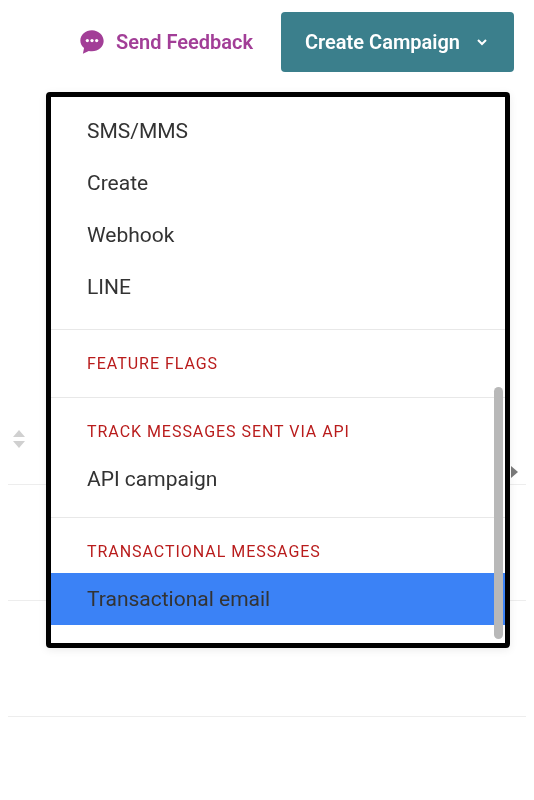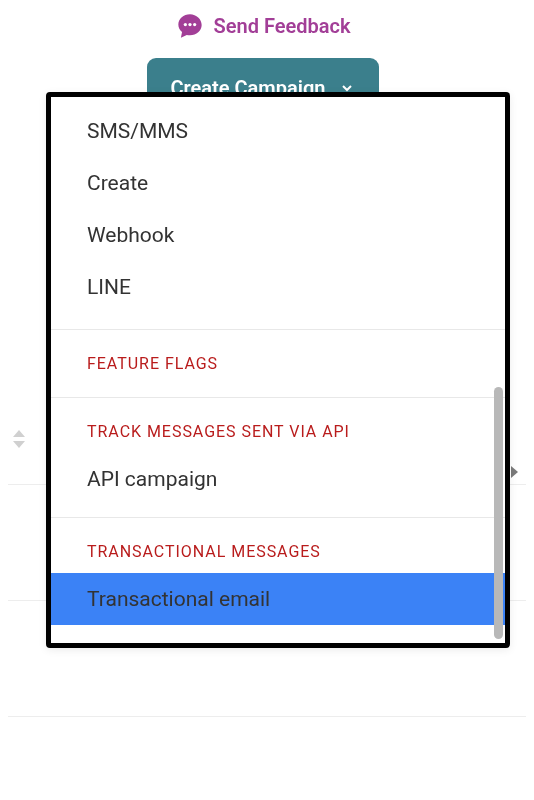--- a/index.html
+++ b/index.html
@@ -11,24 +11,23 @@
       font-family: -apple-system, BlinkMacSystemFont, "Segoe UI", Roboto, sans-serif;
       background: #ffffff;
       width: 534px;
       height: 800px;
       position: relative;
       overflow: hidden;
     }
     .header {
       display: flex;
       align-items: center;
-      gap: 18px;
+      gap: 28px;
       padding: 12px 20px 0 12px;
       justify-content: flex-end;
-      flex-direction: column;
     }
     .feedback-link {
       display: flex;
       align-items: center;
       gap: 10px;
       color: #a23e97;
       font-weight: 600;
       font-size: 20px;
       cursor: pointer;
     }
@@ -43,21 +42,21 @@
       width: 28px;
       height: 28px;
     }
     .create-button {
       background: #3b7f8c;
       color: #ffffff;
       border: none;
       padding: 18px 24px;
       font-size: 20px;
       font-weight: 600;
-      border-radius: 9px;
+      border-radius: 4px;
       display: flex;
       align-items: center;
       gap: 14px;
       cursor: pointer;
       font-family: inherit;
     }
     .chevron-down {
       width: 16px;
       height: 16px;
       display: inline-flex;

